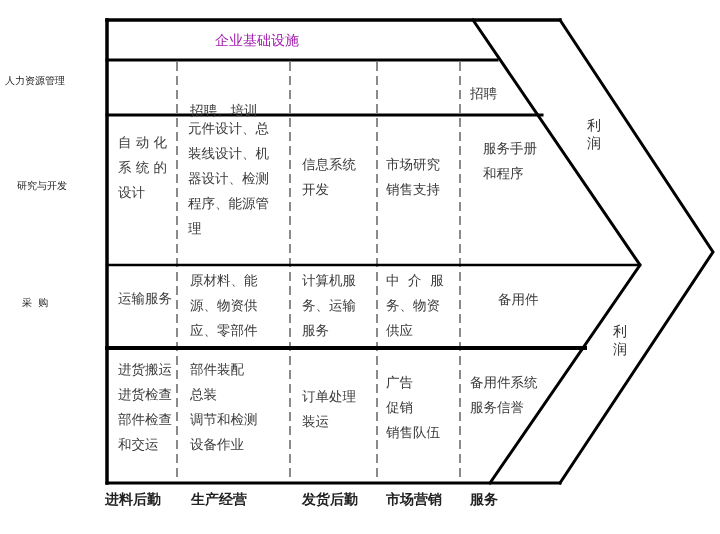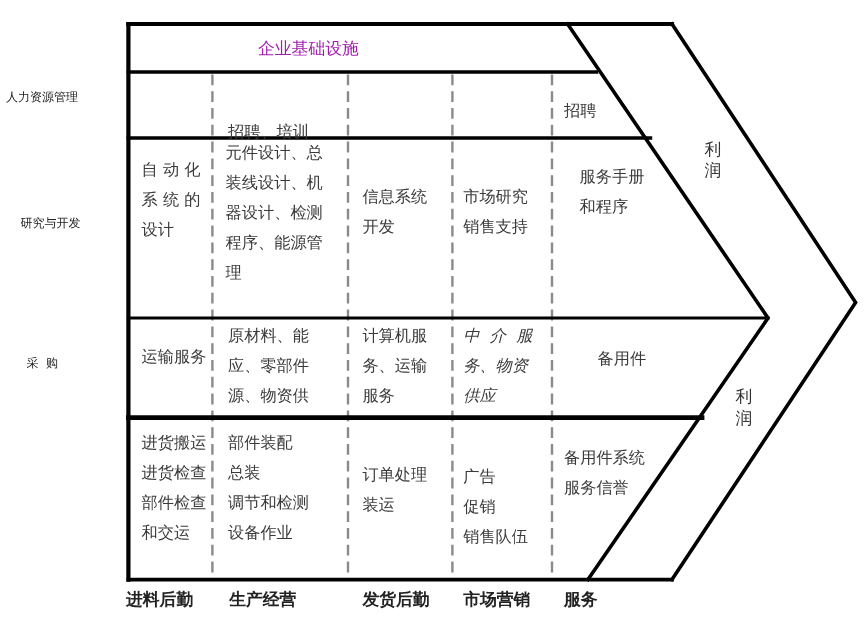--- a/index.html
+++ b/index.html
@@ -81,29 +81,29 @@
 <div class="cell" style="left:483px; top:136px;">
   <span class="t">服务手册</span>
   <span class="t">和程序</span>
 </div>
 
 <div class="cell" style="left:118px; top:286px;">
   <span class="t">运输服务</span>
 </div>
 <div class="cell" style="left:190px; top:268px;">
   <span class="t">原材料、能</span>
+  <span class="t">源、物资供</span>
   <span class="t">应、零部件</span>
-  <span class="t">源、物资供</span>
 </div>
 <div class="cell" style="left:302px; top:268px;">
   <span class="t">计算机服</span>
   <span class="t">务、运输</span>
   <span class="t">服务</span>
 </div>
-<div class="cell" style="left:386px; top:268px;font-style:italic;">
+<div class="cell" style="left:386px; top:268px;">
   <span class="t" style="white-space:pre;">中  介  服</span>
   <span class="t">务、物资</span>
   <span class="t">供应</span>
 </div>
 <div class="cell" style="left:498px; top:287px;">
   <span class="t">备用件</span>
 </div>
 
 <div class="cell" style="left:118px; top:357px;">
   <span class="t">进货搬运</span>
@@ -114,21 +114,21 @@
 <div class="cell" style="left:190px; top:357px;">
   <span class="t">部件装配</span>
   <span class="t">总装</span>
   <span class="t">调节和检测</span>
   <span class="t">设备作业</span>
 </div>
 <div class="cell" style="left:302px; top:384px;">
   <span class="t">订单处理</span>
   <span class="t">装运</span>
 </div>
-<div class="cell" style="left:386px; top:386px;">
+<div class="cell" style="left:386px; top:370px;">
   <span class="t">广告</span>
   <span class="t">促销</span>
   <span class="t">销售队伍</span>
 </div>
 <div class="cell" style="left:470px; top:370px;">
   <span class="t">备用件系统</span>
   <span class="t">服务信誉</span>
 </div>
 
 <div class="profit" style="left:586px; top:116px;">

